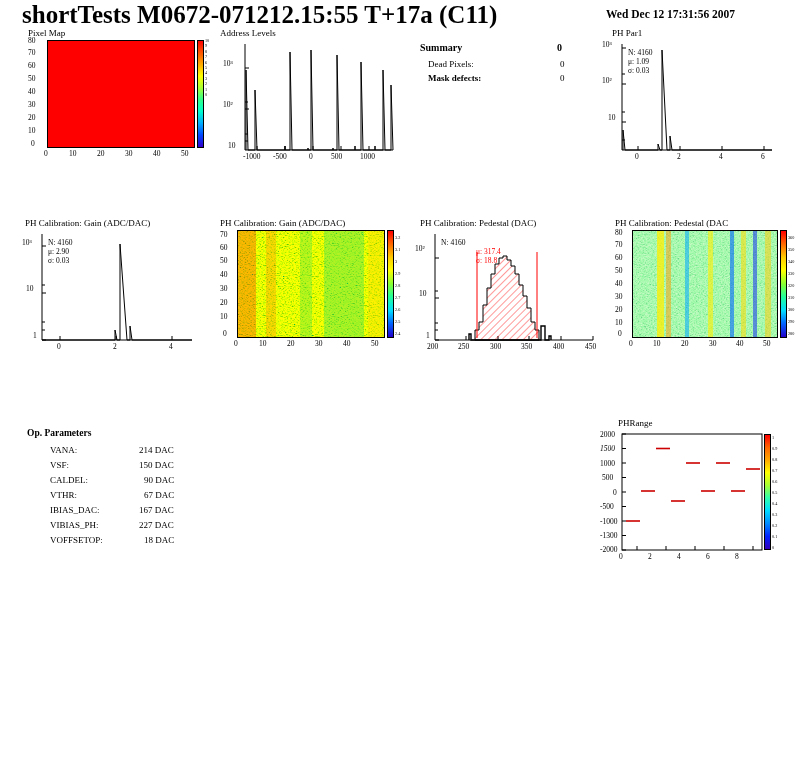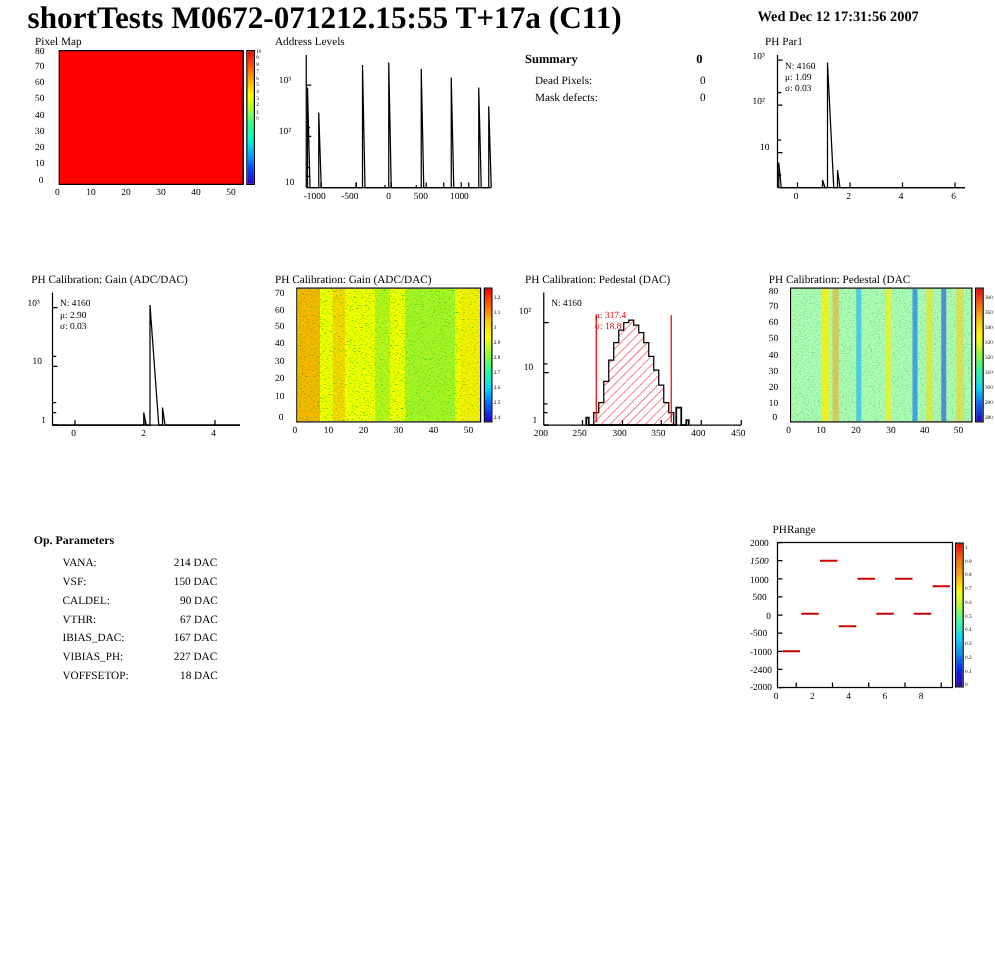--- a/index.html
+++ b/index.html
@@ -90,21 +90,21 @@
   <div class="abs axlab" style="left:94px;top:124px;">0</div>
   <div class="abs axlab" style="left:116px;top:124px;">500</div>
   <div class="abs axlab" style="left:145px;top:124px;">1000</div>
 </div>
 
 <div class="abs" style="left:420px;top:42px;width:160px;height:50px;">
   <div class="abs summary-h" style="left:0px;top:0px;">Summary</div>
   <div class="abs summary-h" style="left:137px;top:0px;">0</div>
   <div class="abs summary-t" style="left:8px;top:17px;">Dead Pixels:</div>
   <div class="abs summary-t" style="left:140px;top:17px;">0</div>
-  <div class="abs summary-t" style="left:8px;top:31px;">Mask defects:</div>
+  <div class="abs summary-t" style="left:8px;top:31px;font-weight:bold;">Mask defects:</div>
   <div class="abs summary-t" style="left:140px;top:31px;">0</div>
 </div>
 
 <div class="abs" style="left:600px;top:28px;width:180px;height:135px;">
   <div class="abs panel-title" style="left:12px;top:0px;">PH Par1</div>
   <svg width="180" height="125" style="position:absolute;left:0;top:12px;">
     <g stroke="#000" fill="none" stroke-width="1">
       <line x1="22" y1="110" x2="172" y2="110"></line>
       <line x1="22" y1="110" x2="22" y2="4"></line>
       <line x1="22" y1="100" x2="25" y2="100"></line>
@@ -371,20 +371,20 @@
     <div>0.1</div>
     <div>0</div>
   </div>
   <div class="abs axlab" style="left:0px;top:12px;">2000</div>
   <div class="abs axlab" style="left:0px;top:26px;font-style:italic;">1500</div>
   <div class="abs axlab" style="left:0px;top:41px;">1000</div>
   <div class="abs axlab" style="left:2px;top:55px;">500</div>
   <div class="abs axlab" style="left:13px;top:70px;">0</div>
   <div class="abs axlab" style="left:0px;top:84px;">-500</div>
   <div class="abs axlab" style="left:0px;top:99px;">-1000</div>
-  <div class="abs axlab" style="left:0px;top:113px;">-2400</div>
+  <div class="abs axlab" style="left:0px;top:113px;">-1300</div>
   <div class="abs axlab" style="left:0px;top:127px;">-2000</div>
   <div class="abs axlab" style="left:19px;top:134px;">0</div>
   <div class="abs axlab" style="left:48px;top:134px;">2</div>
   <div class="abs axlab" style="left:77px;top:134px;">4</div>
   <div class="abs axlab" style="left:106px;top:134px;">6</div>
   <div class="abs axlab" style="left:135px;top:134px;">8</div>
 </div>
 
 </body></html>

